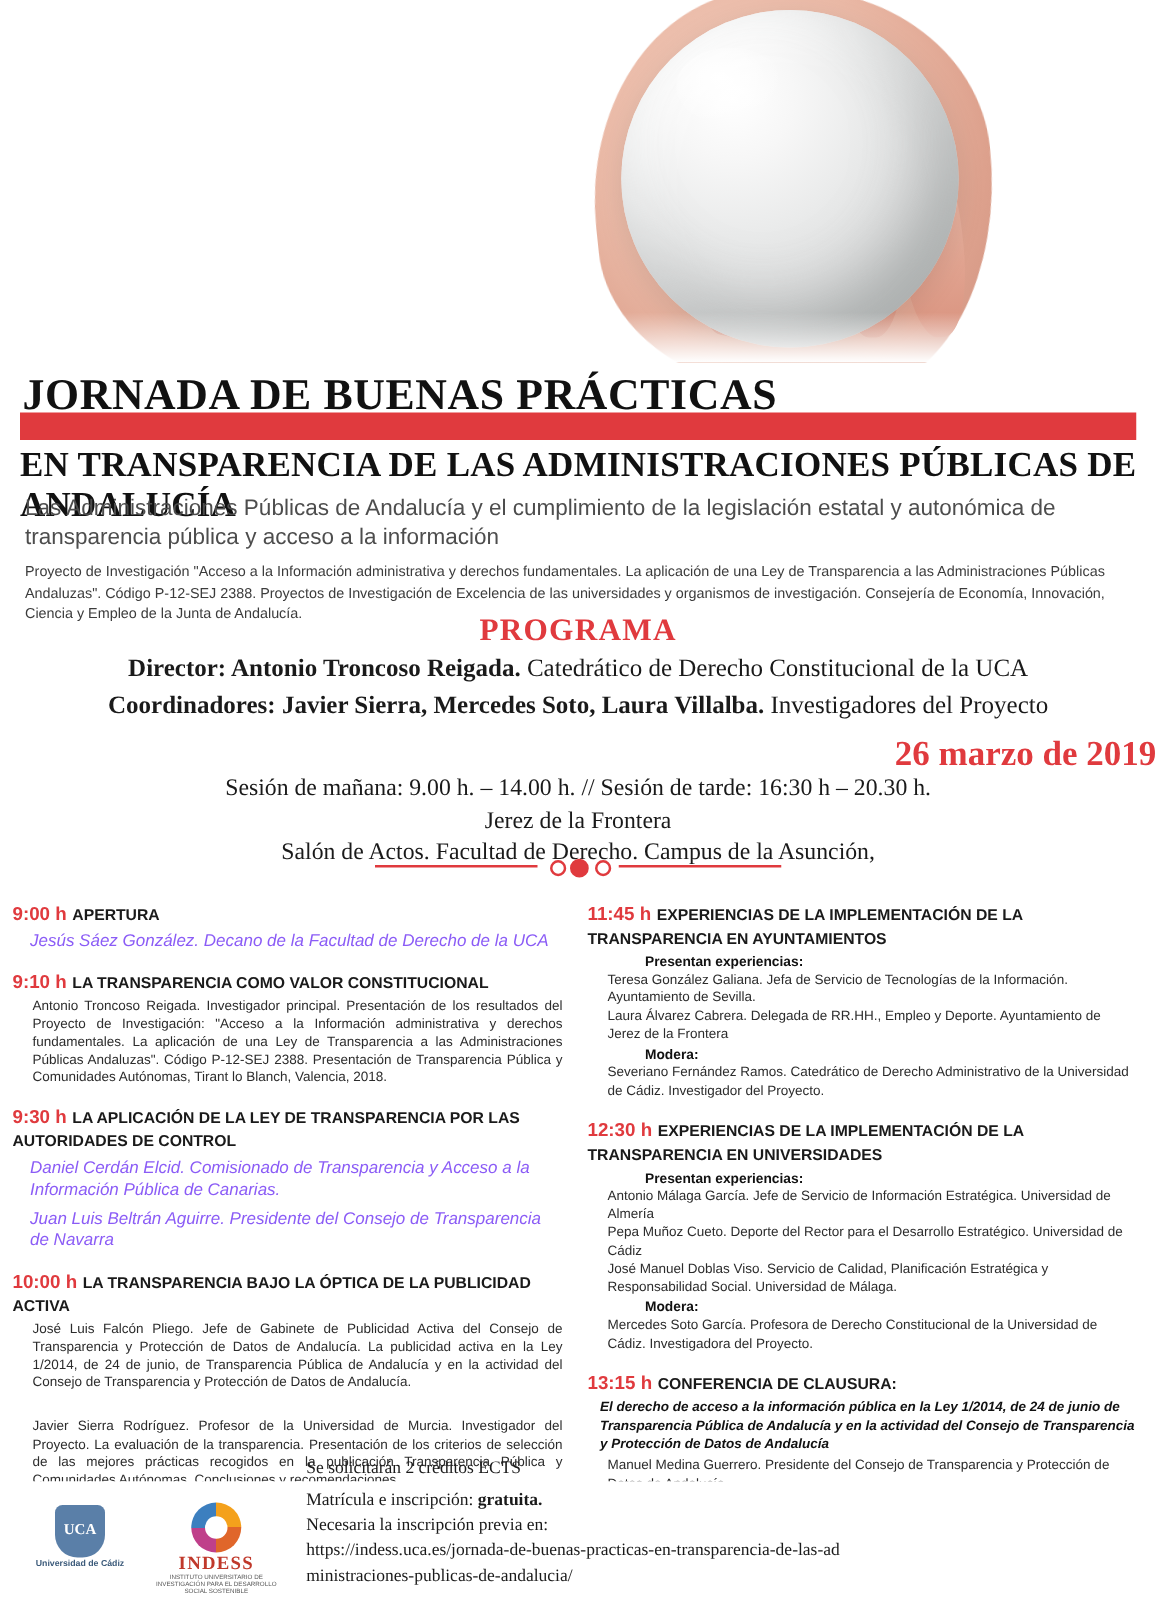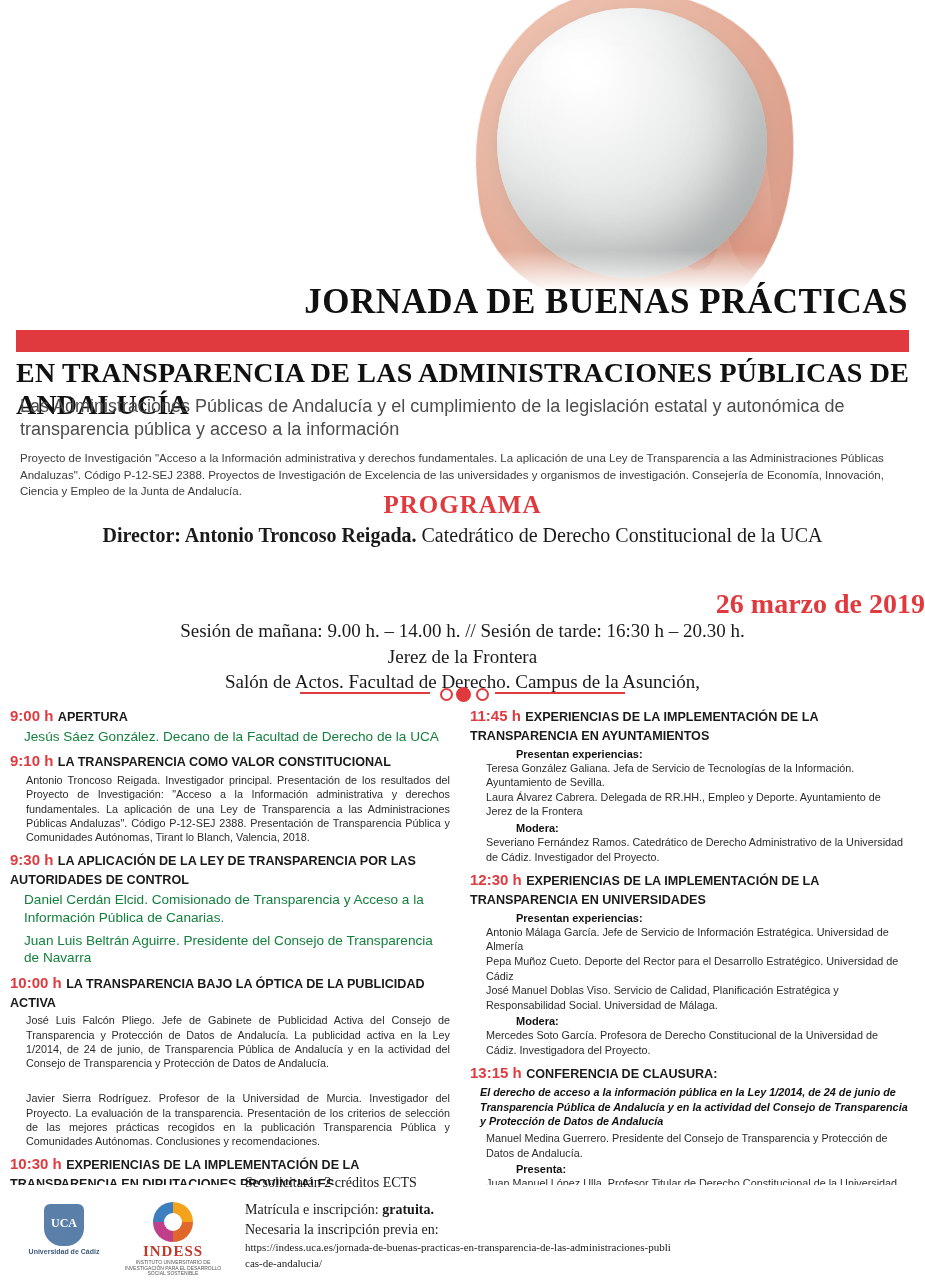--- a/index.html
+++ b/index.html
@@ -42,23 +42,23 @@
                 0 6px 22px rgba(0,0,0,.10);
   }
   .orb:after{
     content:"";position:absolute;left:44px;top:30px;width:86px;height:62px;border-radius:50%;
     background:radial-gradient(ellipse at 40% 40%, rgba(255,255,255,.98), rgba(255,255,255,0) 70%);
   }
   .hero-fade{position:absolute;left:0;bottom:0;width:100%;height:40px;background:linear-gradient(180deg,rgba(255,255,255,0),#fff);}
 
   
   .title1{
-    position:absolute;left:18px;top:282px;width:890px;
+    position:absolute;left:18px;top:296px;width:890px;
     font-family:"Liberation Serif", serif;
-    font-weight:bold;font-size:35px;letter-spacing:.5px;color:#111;text-align:right;
+    font-weight:bold;font-size:35px;letter-spacing:.5px;color:#111;
   }
   .redbar{position:absolute;left:16px;top:330px;width:893px;height:22px;background:#e03a3e;}
   .title2{
     position:absolute;left:16px;top:357px;width:895px;
     font-family:"Liberation Serif", serif;
     font-weight:bold;font-size:28px;color:#111;letter-spacing:.2px;
   }
   .subtitle{
     position:absolute;left:20px;top:395px;width:888px;
     font-size:18px;color:#4d4d4d;line-height:1.25;
@@ -93,24 +93,24 @@
   .divider .d1{left:140px;}
   .divider .d2{left:156px;width:11px;height:11px;top:1px;background:#e03a3e;}
   .divider .d3{left:176px;}
 
   
   .col{position:absolute;top:707px;width:440px;}
   .colL{left:10px;}
   .colR{left:470px;}
 
   .block{margin-bottom:7px;}
-  .hline{margin:0 0 2px 0;line-height:1.18;}
+  .hline{margin:16px 0 2px 0;line-height:1.18;}
   .time{color:#e03a3e;font-weight:bold;font-size:15px;font-family:"Liberation Sans",sans-serif;}
   .htitle{color:#1a1a1a;font-weight:bold;font-size:12.6px;}
-  .speaker{font-size:12.3px;color:#15803d;line-height:1.28;margin:1px 0 0 14px;}
+  .speaker{font-size:12.3px;color:#8b5cf6;line-height:1.28;margin:1px 0 0 14px;font-style:italic;}
   .speaker.big{font-size:13.6px;margin-left:14px;}
   .body{font-size:10.8px;color:#2c2c2c;line-height:1.32;margin:2px 0 0 16px;text-align:justify;}
   .lbl{font-size:11px;font-weight:bold;color:#111;margin:3px 0 1px 8px;padding-left:38px;}
   .list{font-size:10.8px;color:#2c2c2c;line-height:1.35;margin:0 0 0 16px;}
   .tallerhdr{font-size:10.6px;font-weight:bold;color:#111;margin:4px 0 0 0;}
   .tallertxt{font-size:10.4px;color:#2c2c2c;line-height:1.3;font-style:italic;}
   .clausura-box{font-size:10.8px;color:#111;font-style:italic;font-weight:bold;line-height:1.32;margin:2px 0 0 10px;}
 
   
   .footer{position:absolute;left:0;bottom:0;width:925px;height:95px;background:#fff;}
@@ -118,21 +118,21 @@
   .uca-shield{width:40px;height:42px;margin:0 auto;background:#5a7fa8;border-radius:6px 6px 18px 18px;position:relative;}
   .uca-shield:after{content:"UCA";position:absolute;left:0;right:0;top:12px;color:#fff;font-size:12px;font-weight:bold;font-family:"Liberation Serif",serif;}
   .uca-txt{font-size:7px;color:#3b5a7a;margin-top:2px;line-height:1.15;font-weight:bold;}
   .logo-indess{position:absolute;left:118px;bottom:8px;width:110px;height:70px;text-align:center;}
   .ind-mark{width:40px;height:40px;margin:0 auto;border-radius:50%;background:conic-gradient(#f4a11c 0 25%,#e0662a 25% 50%,#bf3f8a 50% 75%,#3c7fbf 75% 100%);position:relative;}
   .ind-mark:after{content:"";position:absolute;left:11px;top:11px;width:18px;height:18px;border-radius:50%;background:#fff;}
   .ind-txt{font-family:"Liberation Serif",serif;font-size:15px;font-weight:bold;color:#c0392b;letter-spacing:1px;margin-top:1px;}
   .ind-sub{font-size:5px;color:#555;line-height:1.1;}
   .footer-text{position:absolute;left:245px;bottom:8px;width:430px;font-family:"Liberation Serif",serif;font-size:14px;color:#1a1a1a;line-height:1.45;}
   .footer-text b{font-weight:bold;}
-  .footer-url{font-size:11px;color:#1a1a1a;word-break:break-all;}
+  .footer-url{font-size:14px;color:#1a1a1a;word-break:break-all;}
 </style>
 </head>
 <body>
 
 <div class="poster">
 
   <div class="hero">
     <div class="hand"></div>
     <div class="finger f1">
         <div class="nail" style="left:14px;top:2px;"></div>
@@ -152,20 +152,21 @@
 
   <div class="title1">JORNADA DE BUENAS PRÁCTICAS</div>
   <div class="redbar"></div>
   <div class="title2">EN TRANSPARENCIA DE LAS ADMINISTRACIONES PÚBLICAS DE ANDALUCÍA</div>
   <div class="subtitle">Las Administraciones Públicas de Andalucía y el cumplimiento de la legislación estatal y autonómica de transparencia pública y acceso a la información</div>
   <div class="projtext">Proyecto de Investigación "Acceso a la Información administrativa y derechos fundamentales. La aplicación de una Ley de Transparencia a las Administraciones Públicas Andaluzas". Código P-12-SEJ 2388. Proyectos de Investigación de Excelencia de las universidades y organismos de investigación. Consejería de Economía, Innovación, Ciencia y Empleo de la Junta de Andalucía.</div>
 
   <div class="programa">PROGRAMA</div>
   <div class="director">
     <div><b>Director: Antonio Troncoso Reigada.</b><span> Catedrático de Derecho Constitucional de la UCA</span></div>
+    <div><b>Coordinadores: Javier Sierra, Mercedes Soto, Laura Villalba.</b><span> Investigadores del Proyecto</span></div>
   </div>
   <div class="fecha">26 marzo de 2019</div>
   <div class="sesion">
     <div>Sesión de mañana: 9.00 h. – 14.00 h. // Sesión de tarde: 16:30 h – 20.30  h.</div>
     <div>Jerez de la Frontera</div>
     <div>Salón de Actos. Facultad de Derecho. Campus de la Asunción,</div>
   </div>
 
   <div class="divider">
     <div class="ln l1"></div>

